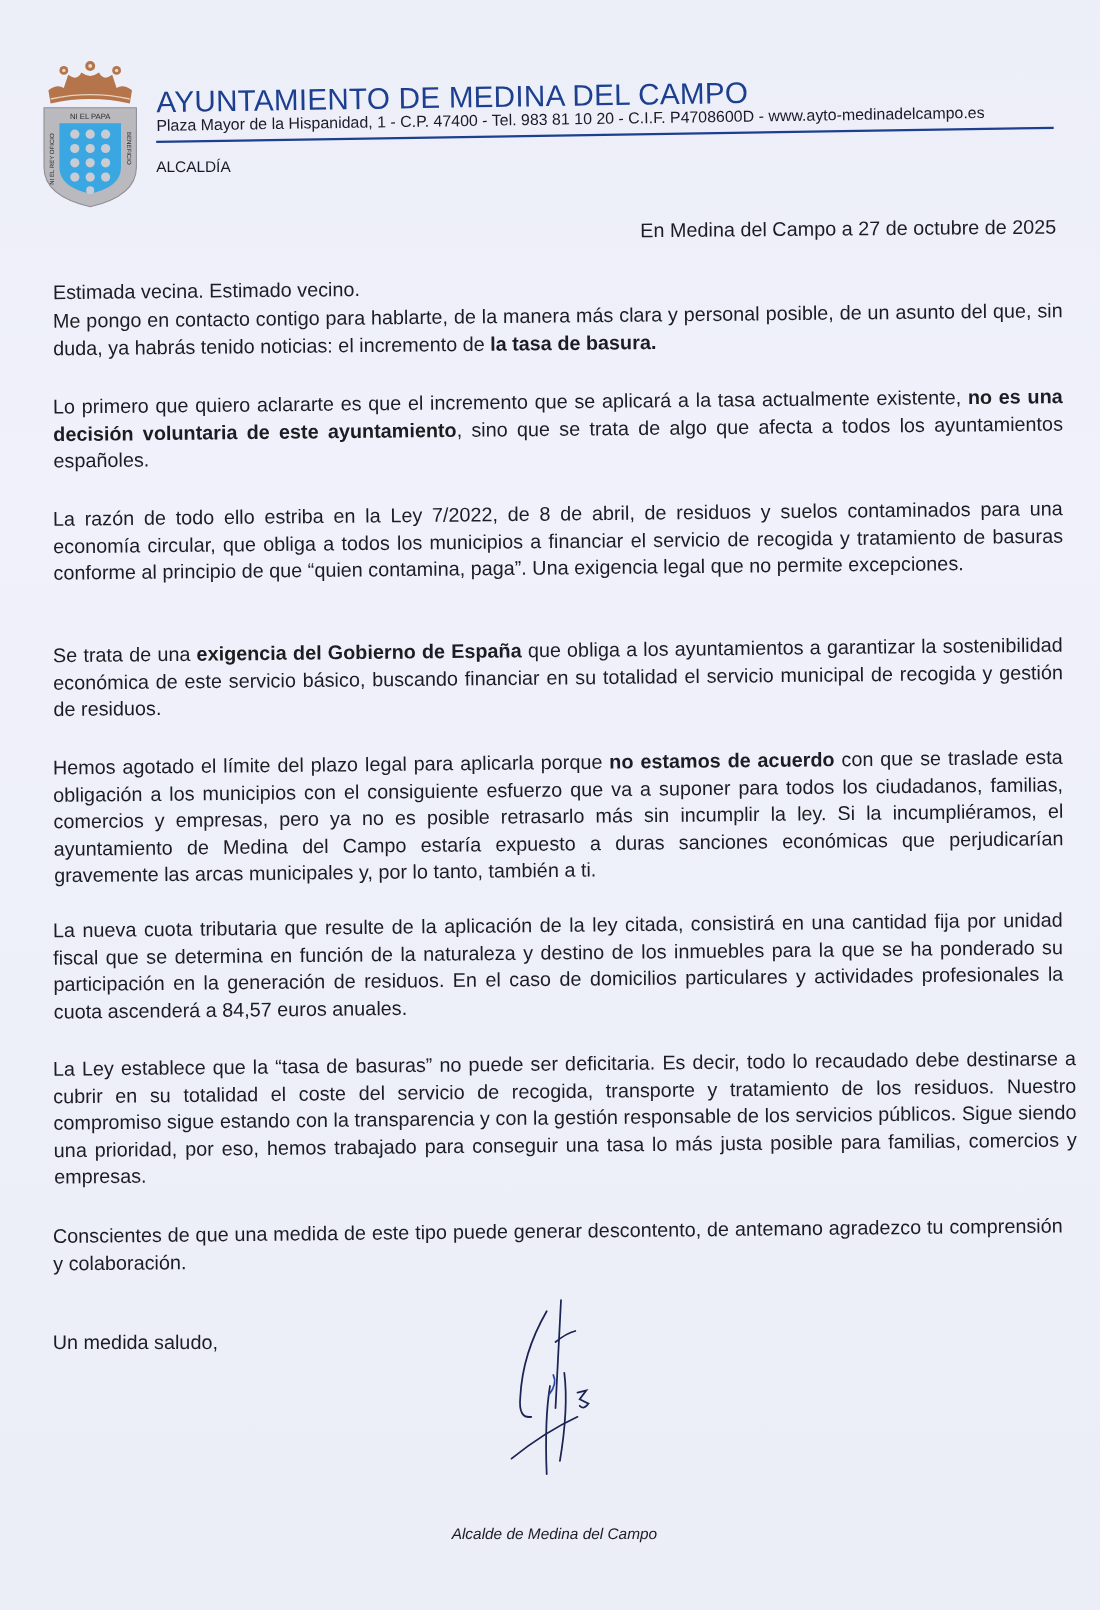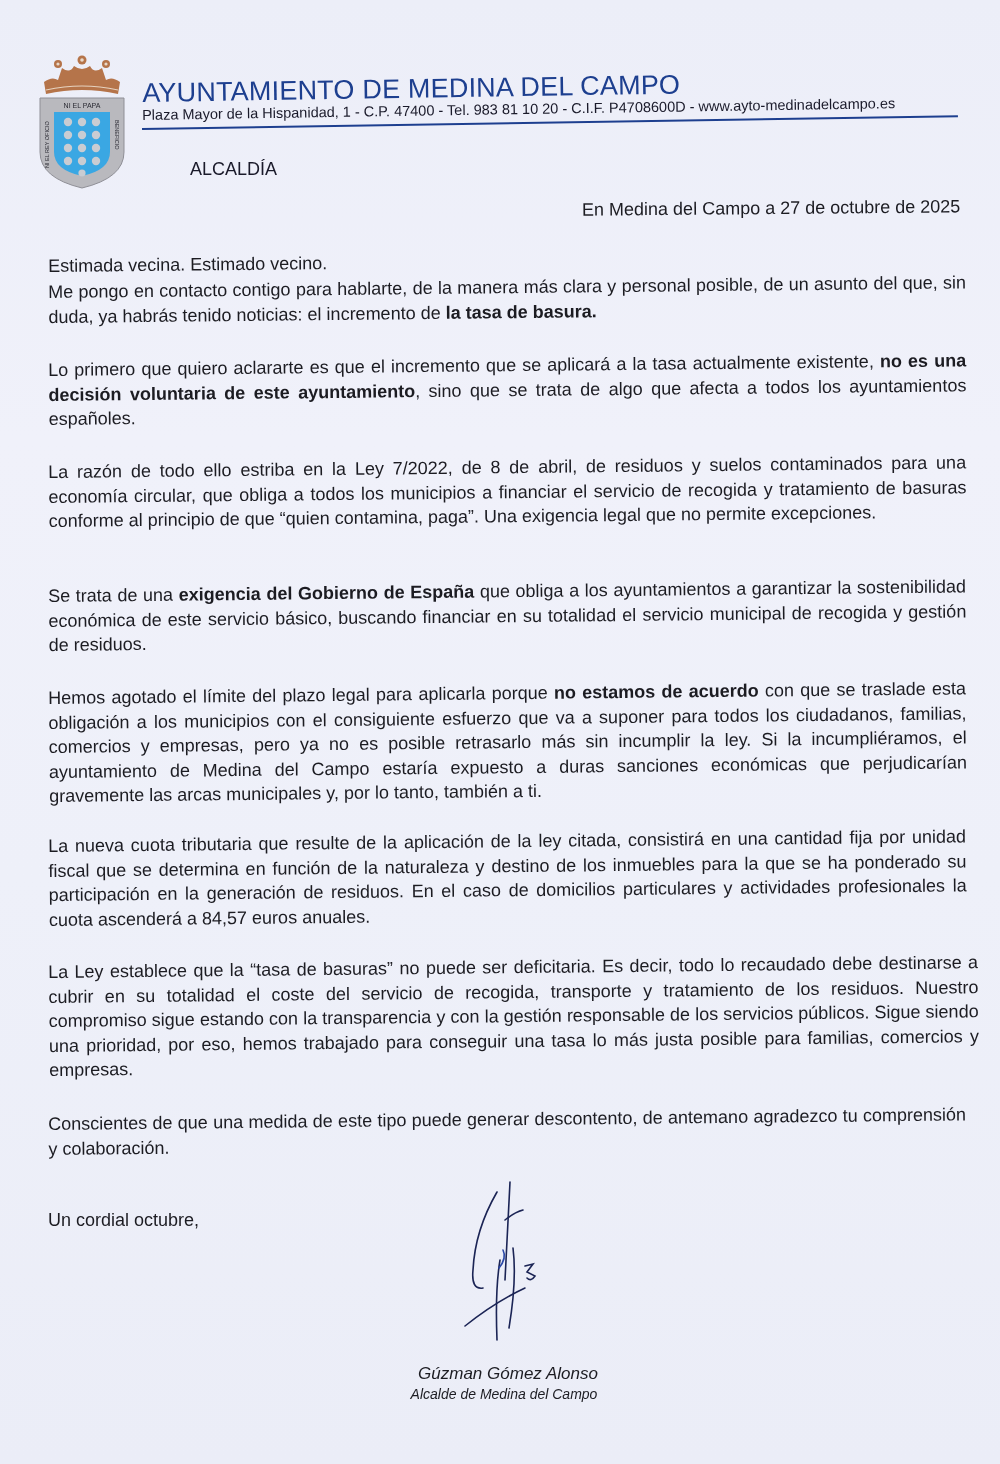--- a/index.html
+++ b/index.html
@@ -22,22 +22,22 @@
     position: absolute; left: 142px; top: 107px;
     font-size: 14.5px; color: #1a1a2a;
     transform: rotate(-0.9deg); transform-origin: left top;
     white-space: nowrap;
   }
   .header-rule {
     position: absolute; left: 142px; top: 128px; width: 816px; height: 2px;
     background: #1d3f8f; transform: rotate(-0.9deg); transform-origin: left top;
   }
   .dept {
-    position: absolute; left: 142px; top: 159px;
-    font-size: 18px; color: #1a1a2a; margin-left: 48px;
+    position: absolute; left: 142px; top: 143px;
+    font-size: 14px; color: #1a1a2a;
   }
   .date {
     position: absolute; right: 40px; top: 198px;
     font-size: 18px; transform: rotate(-0.5deg); white-space: nowrap;
   }
   .body-text {
     position: absolute; left: 48px; width: 918px;
     font-size: 18px; line-height: 24.5px;
     text-align: justify;
     transform: rotate(-0.6deg); transform-origin: left top;
@@ -116,30 +116,29 @@
 
   <div class="body-text p1"><span>Me pongo en contacto contigo para hablarte, de la manera más clara y personal posible, de un asunto del que, sin duda, ya habrás tenido noticias: el incremento de </span><b>la tasa de basura.</b></div>
   <div class="body-text p2"><span>Lo primero que quiero aclararte es que el incremento que se aplicará a la tasa actualmente existente, </span><b>no es una decisión voluntaria de este ayuntamiento</b><span>, sino que se trata de algo que afecta a todos los ayuntamientos españoles.</span></div>
   <div class="body-text p3"><span>La razón de todo ello estriba en la Ley 7/2022, de 8 de abril, de residuos y suelos contaminados para una economía circular, que obliga a todos los municipios a financiar el servicio de recogida y tratamiento de basuras conforme al principio de que “quien contamina, paga”. Una exigencia legal que no permite excepciones.</span></div>
   <div class="body-text p4"><span>Se trata de una </span><b>exigencia del Gobierno de España</b><span> que obliga a los ayuntamientos a garantizar la sostenibilidad económica de este servicio básico, buscando financiar en su totalidad el servicio municipal de recogida y gestión de residuos.</span></div>
   <div class="body-text p5"><span>Hemos agotado el límite del plazo legal para aplicarla porque </span><b>no estamos de acuerdo</b><span> con que se traslade esta obligación a los municipios con el consiguiente esfuerzo que va a suponer para todos los ciudadanos, familias, comercios y empresas, pero ya no es posible retrasarlo más sin incumplir la ley. Si la incumpliéramos, el ayuntamiento de Medina del Campo estaría expuesto a duras sanciones económicas que perjudicarían gravemente las arcas municipales y, por lo tanto, también a ti.</span></div>
   <div class="body-text p6"><span>La nueva cuota tributaria que resulte de la aplicación de la ley citada, consistirá en una cantidad fija por unidad fiscal que se determina en función de la naturaleza y destino de los inmuebles para la que se ha ponderado su participación en la generación de residuos. En el caso de domicilios particulares y actividades profesionales la cuota ascenderá a 84,57 euros anuales.</span></div>
   <div class="body-text p7"><span>La Ley establece que la “tasa de basuras” no puede ser deficitaria. Es decir, todo lo recaudado debe destinarse a cubrir en su totalidad el coste del servicio de recogida, transporte y tratamiento de los residuos. Nuestro compromiso sigue estando con la transparencia y con la gestión responsable de los servicios públicos. Sigue siendo una prioridad, por eso, hemos trabajado para conseguir una tasa lo más justa posible para familias, comercios y empresas.</span></div>
   <div class="body-text p8"><span>Conscientes de que una medida de este tipo puede generar descontento, de antemano agradezco tu comprensión y colaboración.</span></div>
 
-  <div class="closing">Un cordial octubre,</div>
+  <div class="closing">Un medida saludo,</div>
 
   <svg class="signature" viewBox="0 0 110 175">
     <g fill="none" stroke="#1b2455" stroke-width="1.6" stroke-linecap="round">
       <path d="M42 12 Q20 50 18 90 Q16 110 28 108"></path>
       <path d="M55 2 Q52 60 50 100"></path>
       <path d="M50 40 Q60 32 68 30"></path>
       <path d="M45 80 Q40 110 42 160"></path>
       <path d="M58 68 Q62 100 54 148"></path>
       <path d="M10 146 Q40 122 70 108"></path>
       <path d="M70 86 L78 84 L72 92 L80 96 Q76 102 72 98"></path>
       <path d="M48 70 Q52 78 44 88" stroke="#2a47a6"></path>
     </g>
   </svg>
 
-  <div class="signer-name"><span>Gúzman Gómez Alonso</span></div>
   <div class="signer-role">Alcalde de Medina del Campo</div>
 </div>
 
 </body></html>

